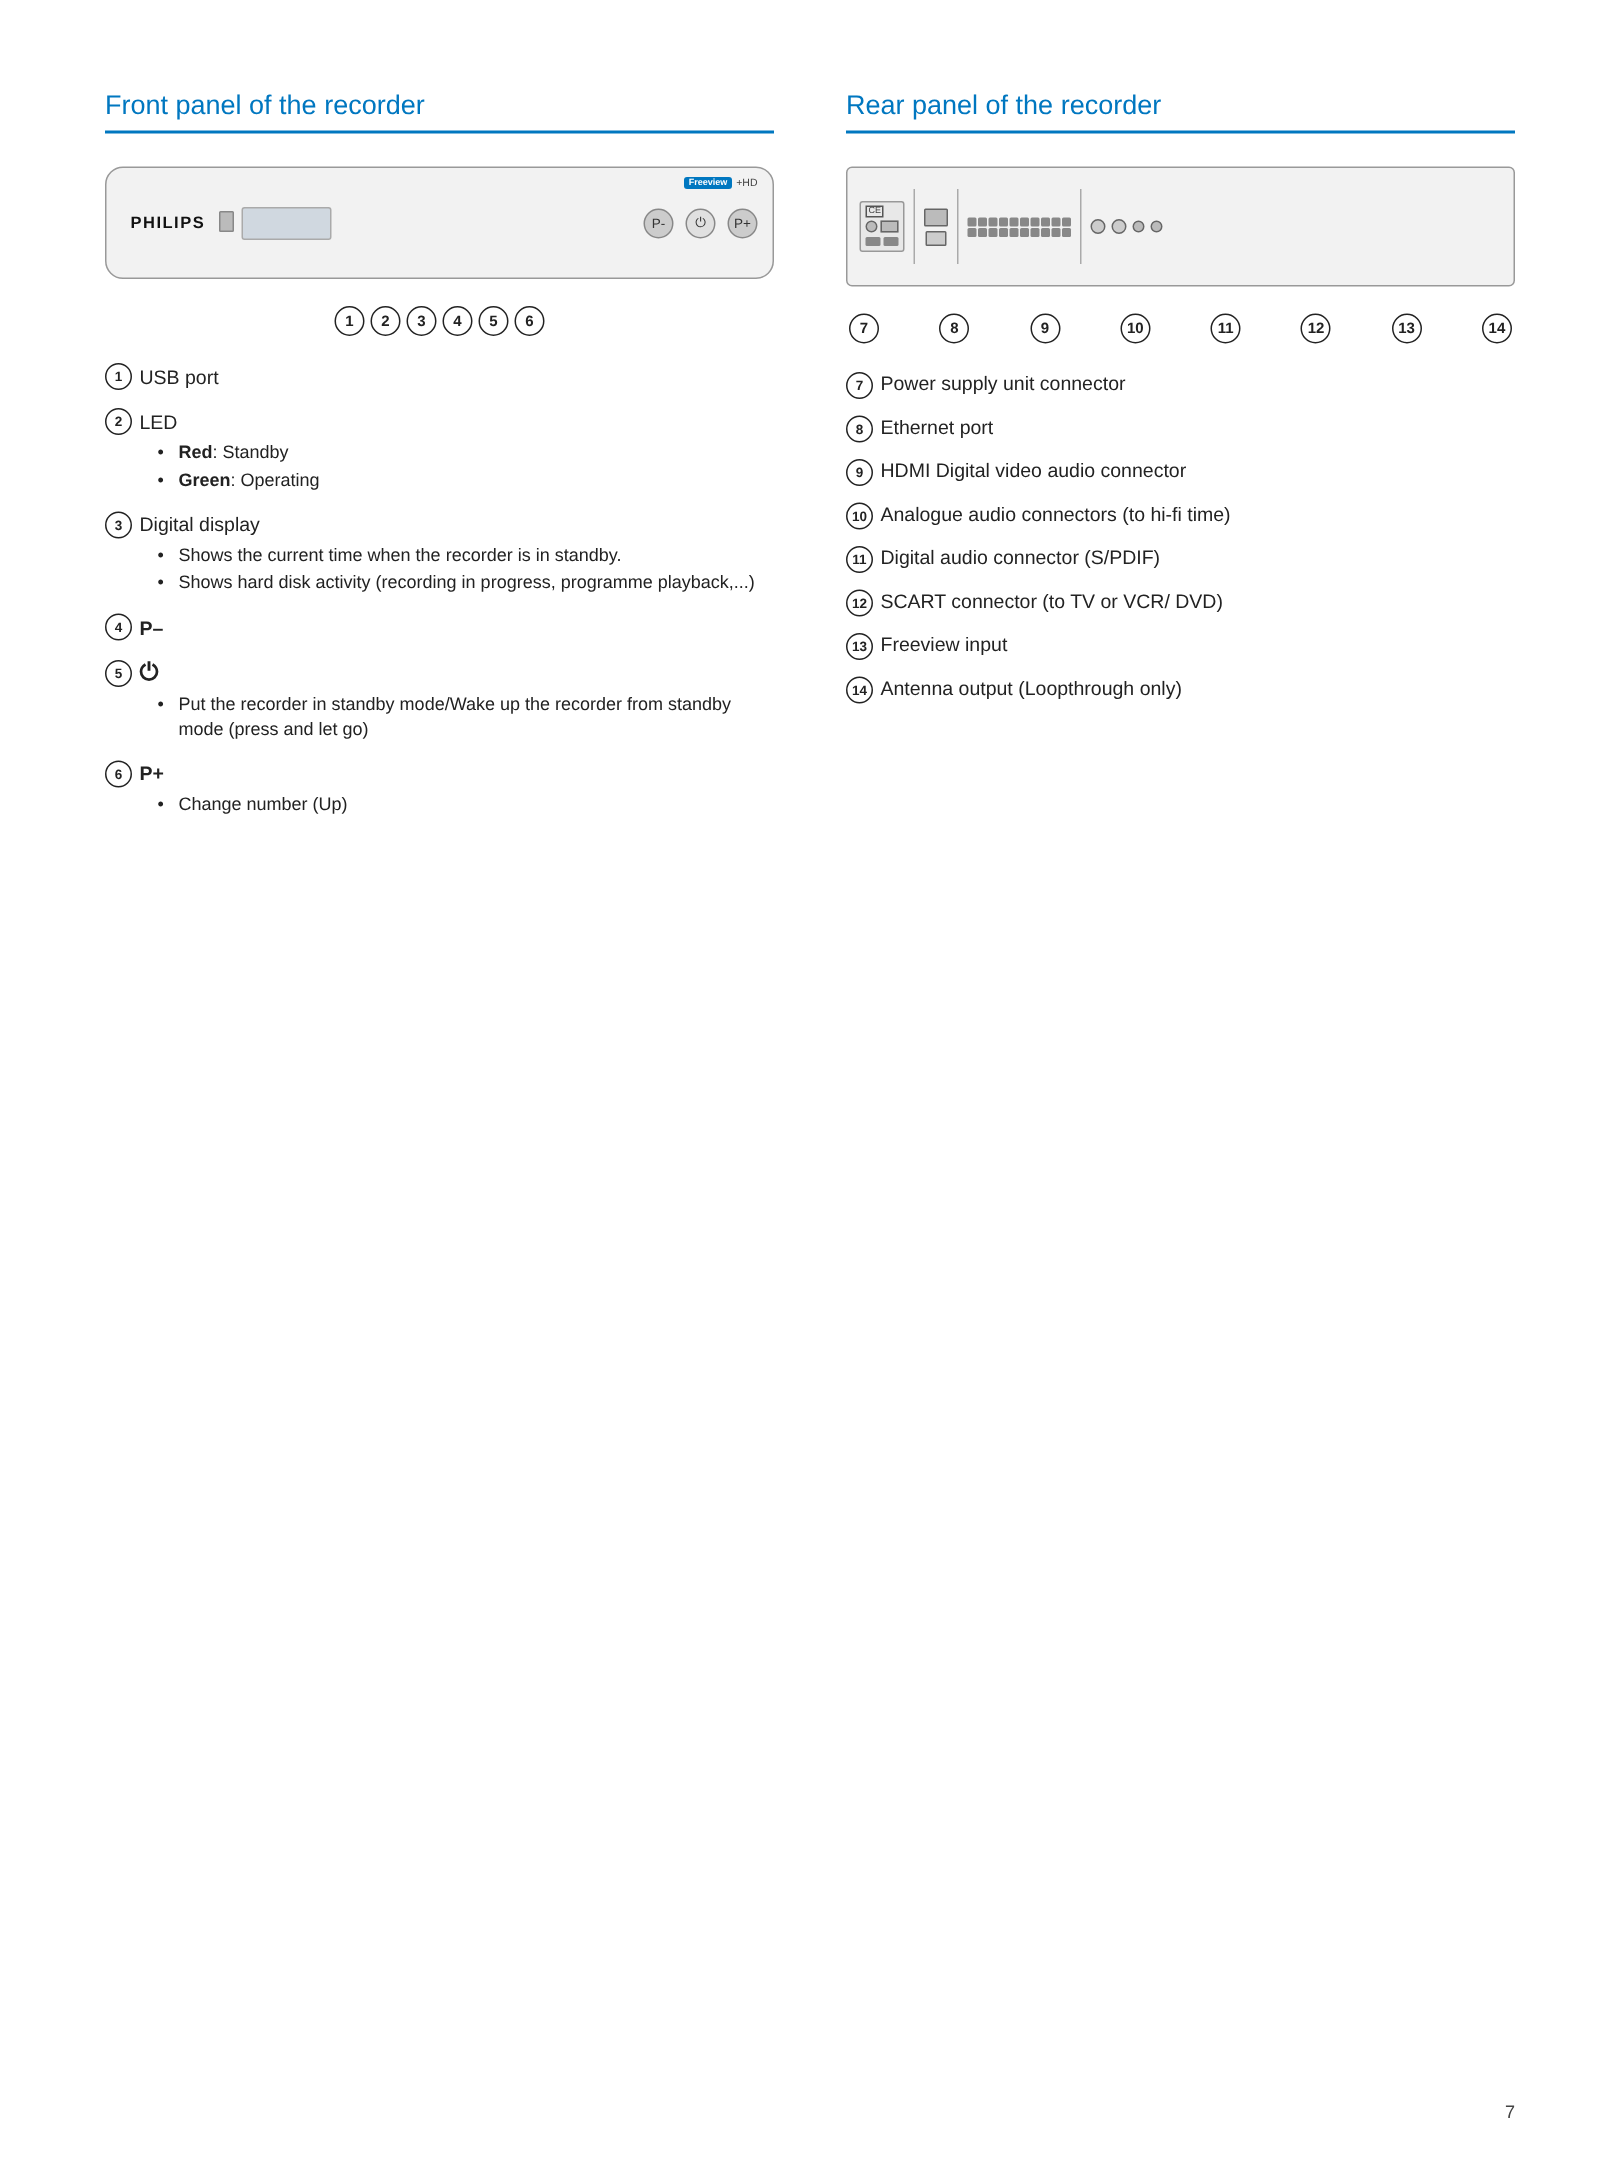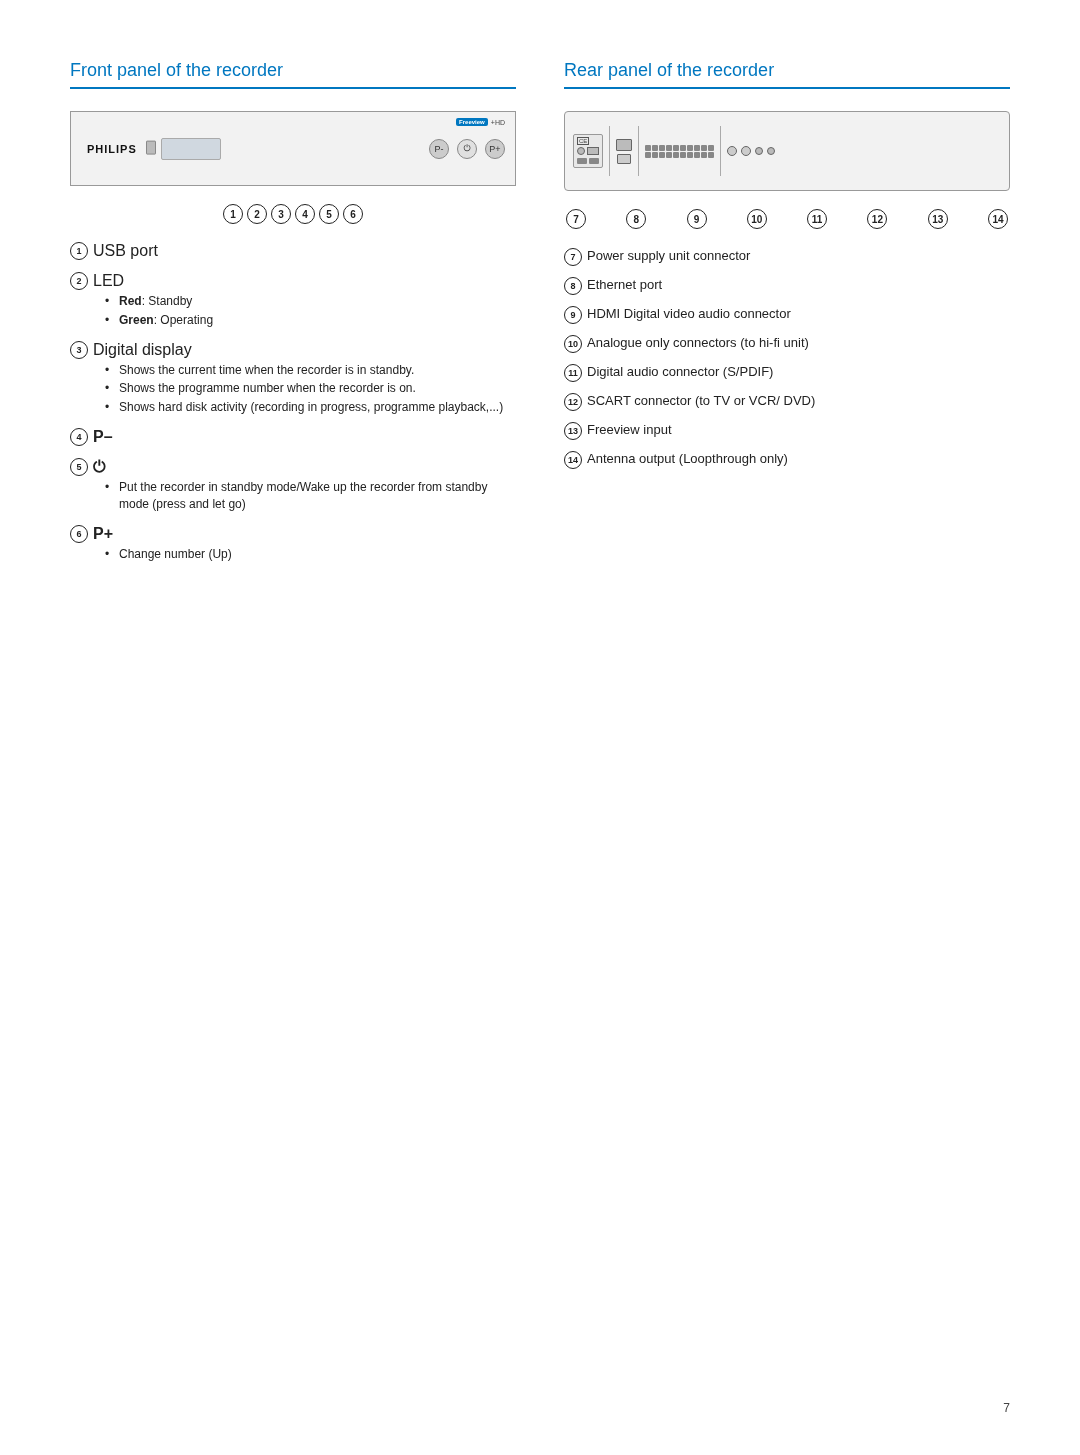--- a/index.html
+++ b/index.html
@@ -28,21 +28,21 @@
       color: #0077c0;
       border-bottom: 2px solid #0077c0;
       padding-bottom: 6px;
       margin-bottom: 22px;
       font-weight: normal;
     }
 
     
     .recorder-front {
       border: 1.5px solid #999;
-      border-radius: 0;
+      border-radius: 12px;
       width: 100%;
       height: 75px;
       position: relative;
       background: #f2f2f2;
       margin-bottom: 18px;
     }
 
     .recorder-front .brand {
       position: absolute;
       left: 16px;
@@ -168,21 +168,21 @@
       display: flex;
       align-items: center;
       justify-content: center;
       font-size: 9px;
       font-weight: bold;
       color: #222;
       flex-shrink: 0;
     }
 
     .item-label {
-      font-size: 16px;
+      font-size: 13px;
       color: #222;
     }
 
     .bullet-list {
       margin-left: 35px;
       list-style: none;
     }
 
     .bullet-list li {
       position: relative;
@@ -351,21 +351,20 @@
       </ul>
     </div>
 
     <div class="item-entry">
       <div class="item-header">
         <div class="item-num">3</div>
         <span class="item-label">Digital display</span>
       </div>
       <ul class="bullet-list">
         <li>Shows the current time when the recorder is in standby.</li>
-        <li>Shows the programme number when the recorder is on.</li>
         <li>Shows hard disk activity (recording in progress, programme playback,...)</li>
       </ul>
     </div>
 
     <div class="item-entry">
       <div class="item-header">
         <div class="item-num">4</div>
         <span class="item-label bold" style="font-weight:bold;">P–</span>
       </div>
     </div>
@@ -477,21 +476,21 @@
       <span class="right-item-text">Ethernet port</span>
     </div>
 
     <div class="right-item-entry">
       <div class="right-item-num">9</div>
       <span class="right-item-text">HDMI Digital video audio connector</span>
     </div>
 
     <div class="right-item-entry">
       <div class="right-item-num">10</div>
-      <span class="right-item-text">Analogue only connectors (to hi-fi unit)</span>
+      <span class="right-item-text">Analogue audio connectors (to hi-fi time)</span>
     </div>
 
     <div class="right-item-entry">
       <div class="right-item-num">11</div>
       <span class="right-item-text">Digital audio connector (S/PDIF)</span>
     </div>
 
     <div class="right-item-entry">
       <div class="right-item-num">12</div>
       <span class="right-item-text">SCART connector (to TV or VCR/ DVD)</span>

